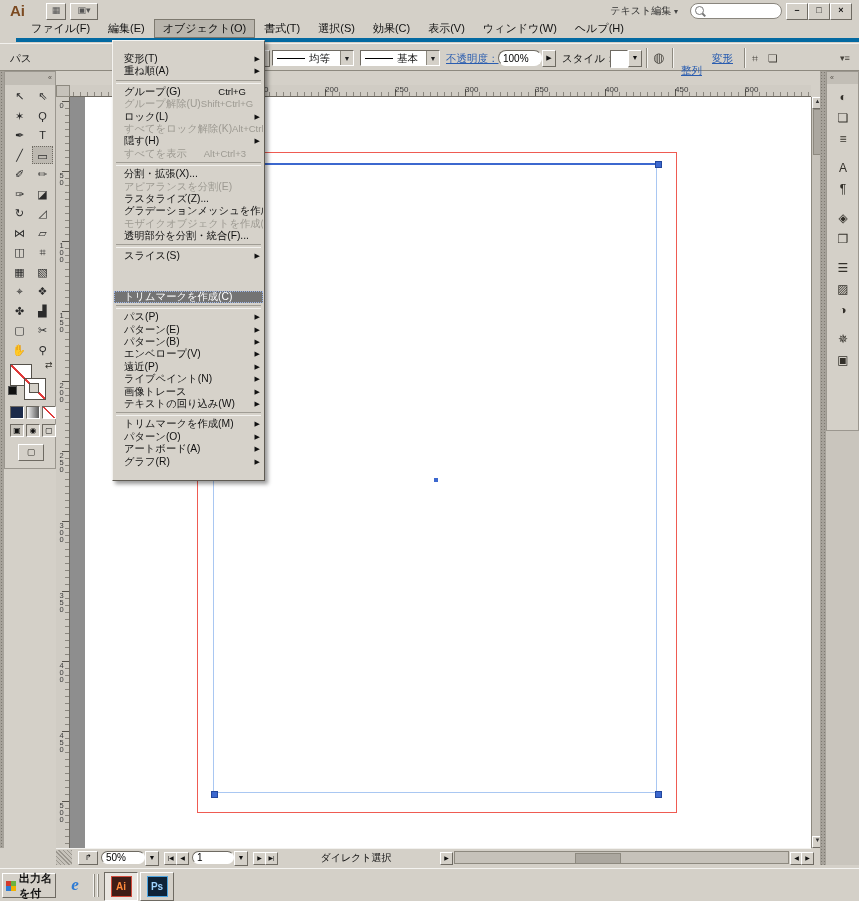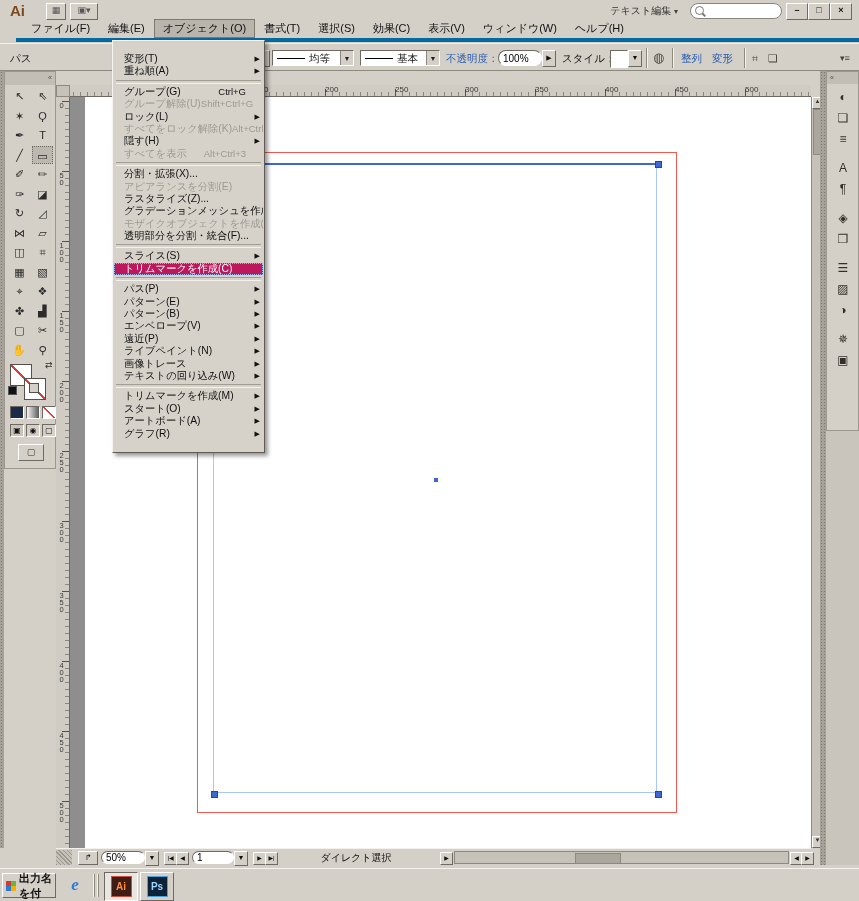--- a/index.html
+++ b/index.html
@@ -25,21 +25,21 @@
   
   #menubar{left:16px;top:22px;width:859px;height:20px;display:flex;align-items:flex-end;padding-left:6px;
            border-bottom:4px solid #0369a1;box-sizing:border-box;}
   .mb-item{font-size:11px;padding:2px 9px;white-space:nowrap;}
   .mb-item.active{background:#b9b5ad;border:1px solid #7d796f;padding:1px 8px;}
 
   
   #controlbar{left:0;top:43px;width:859px;height:28px;background:#d4d0c8;
               border-top:1px solid #f2f1ee;border-bottom:1px solid #8d897f;box-sizing:border-box;font-size:10.5px;}
   .cb{top:6px;height:16px;line-height:16px;}
-  .cb-link{color:#2a5db0;}
+  .cb-link{color:#2a5db0;text-decoration:underline;}
   .combo{background:#fff;display:flex;align-items:center;box-sizing:border-box;padding-left:4px;}
   .combo .line{width:28px;height:1px;background:#000;margin-right:4px;}
   .combo .dda{margin-left:auto;width:12px;height:100%;background:#d4d0c8;border-left:1px solid #8d897f;
               font-size:7px;text-align:center;line-height:15px;color:#222;}
   .mini-dd{width:12px;height:15px;background:#d4d0c8;font-size:7px;text-align:center;line-height:14px;}
 
   
   #tool-strip{left:0;top:71px;width:4px;height:777px;background:#a6a29a;
     background-image:radial-gradient(#7d7971 30%,transparent 32%);background-size:3px 3px;}
   #toolpanel{left:4px;top:71px;width:52px;height:398px;background:#d4d0c8;border:1px solid #9b978f;box-sizing:border-box;}
@@ -105,21 +105,21 @@
   
   #object-menu{left:112px;top:40px;width:153px;background:#d6d2ca;z-index:100;
      border:1px solid;border-color:#f4f3f0 #5f5b53 #5f5b53 #f4f3f0;box-shadow:3px 3px 4px rgba(0,0,0,.4);
      padding:12px 1px;box-sizing:border-box;}
   .mi{display:flex;align-items:center;height:12.4px;line-height:12.4px;font-size:10.3px;
       padding:0 3px 0 10px;white-space:nowrap;overflow:hidden;}
   .mi .lab{flex:0 0 auto;}
   .mi .sc{margin-left:auto;padding-right:6px;font-size:9.5px;}
   .mi .ar{width:8px;text-align:right;font-size:7px;}
   .mi.dis{color:#9d9a92;}
-  .mi.hl{background:#be185d;color:#fff;outline:1px dotted #9db6e8;outline-offset:-1px;}
+  .mi.hl{background:#737373;color:#fff;outline:1px dotted #9db6e8;outline-offset:-1px;margin-top:28px;}
   .msep{height:2px;margin:2px 2px;border-top:1px solid #a09d95;border-bottom:1px solid #f2f1ee;}
 
   
   #taskbar{left:0;top:868px;width:859px;height:33px;background:#d4d0c8;border-top:1px solid #f4f3f0;box-sizing:border-box;}
   #startbtn{left:2px;top:4px;width:54px;height:25px;display:flex;align-items:center;gap:3px;padding-left:3px;box-sizing:border-box;}
   #startflag{width:10px;height:10px;display:grid;grid-template-columns:5px 5px;grid-template-rows:5px 5px;}
   #startflag i{display:block;}
   #start-label{font-size:11px;font-weight:bold;}
   #ie-btn{left:60px;top:4px;width:30px;height:25px;text-align:center;}
   #ie-glyph{font-size:17px;font-weight:bold;color:#2e7bd4;font-family:"Liberation Serif","DejaVu Serif",serif;font-style:italic;line-height:23px;}
@@ -181,21 +181,21 @@
     <div class="sb-box sunken cb abs" style="left:498px;width:44px;">
       <input value="100%" style="">
     </div>
     <div class="mini-dd raised cb abs" style="left:542px;">▶</div>
     <span class="cb abs" style="left:562px;">スタイル：</span>
     <div class="sunken cb abs" style="left:610px;width:16px;background:#fff;"></div>
     <div class="mini-dd raised cb abs" style="left:628px;">▼</div>
     <div class="vsep abs" style="left:646px;top:4px;height:20px;"></div>
     <span class="cb abs" style="left:653px;font-size:13px;color:#44413b;">◍</span>
     <div class="vsep abs" style="left:672px;top:4px;height:20px;"></div>
-    <span class="cb cb-link abs" style="left:681px;">整列</span>
+    <span class="cb cb-link abs" style="left:681px;margin-top:12px;">整列</span>
     <span class="cb cb-link abs" style="left:712px;">変形</span>
     <div class="vsep abs" style="left:744px;top:4px;height:20px;"></div>
     <span class="cb abs" style="left:752px;color:#44413b;">⌗</span>
     <span class="cb abs" style="left:768px;color:#44413b;">❏</span>
     <span class="cb abs" style="left:840px;font-size:9px;color:#44413b;">▾≡</span>
   </div>
 
   <div id="tool-strip" class="abs"></div>
   <div id="toolpanel" class="abs">
     <div class="hdr abs">«</div>
@@ -462,21 +462,21 @@
         <span class="sc"></span>
         <span class="ar">▶</span>
       </div>
       <div class="msep"></div>
       <div class="mi">
         <span class="lab">トリムマークを作成(M)</span>
         <span class="sc"></span>
         <span class="ar">▶</span>
       </div>
       <div class="mi">
-        <span class="lab">スタート(O)</span>
+        <span class="lab">パターン(O)</span>
         <span class="sc"></span>
         <span class="ar">▶</span>
       </div>
       <div class="mi">
         <span class="lab">アートボード(A)</span>
         <span class="sc"></span>
         <span class="ar">▶</span>
       </div>
       <div class="mi">
         <span class="lab">グラフ(R)</span>

